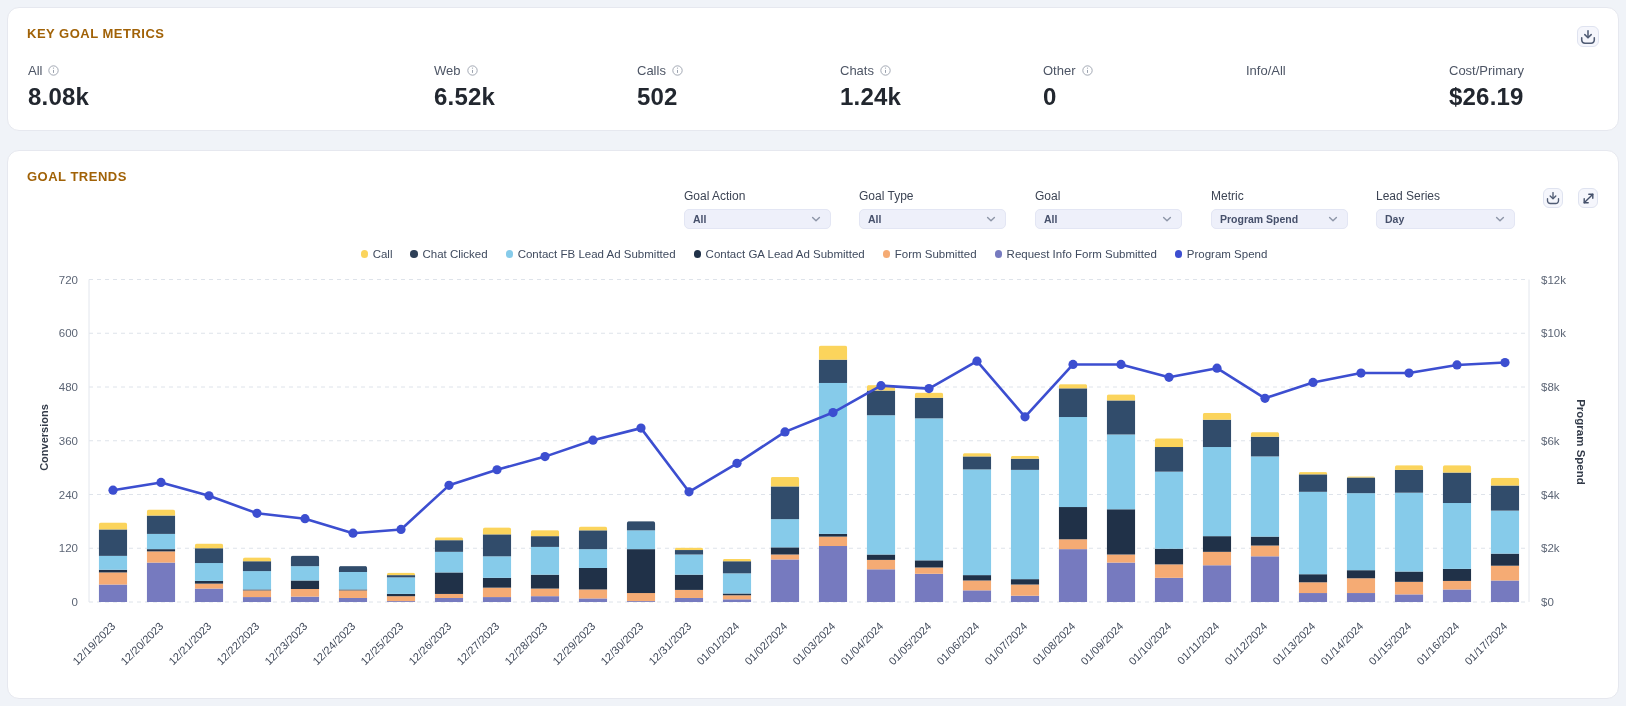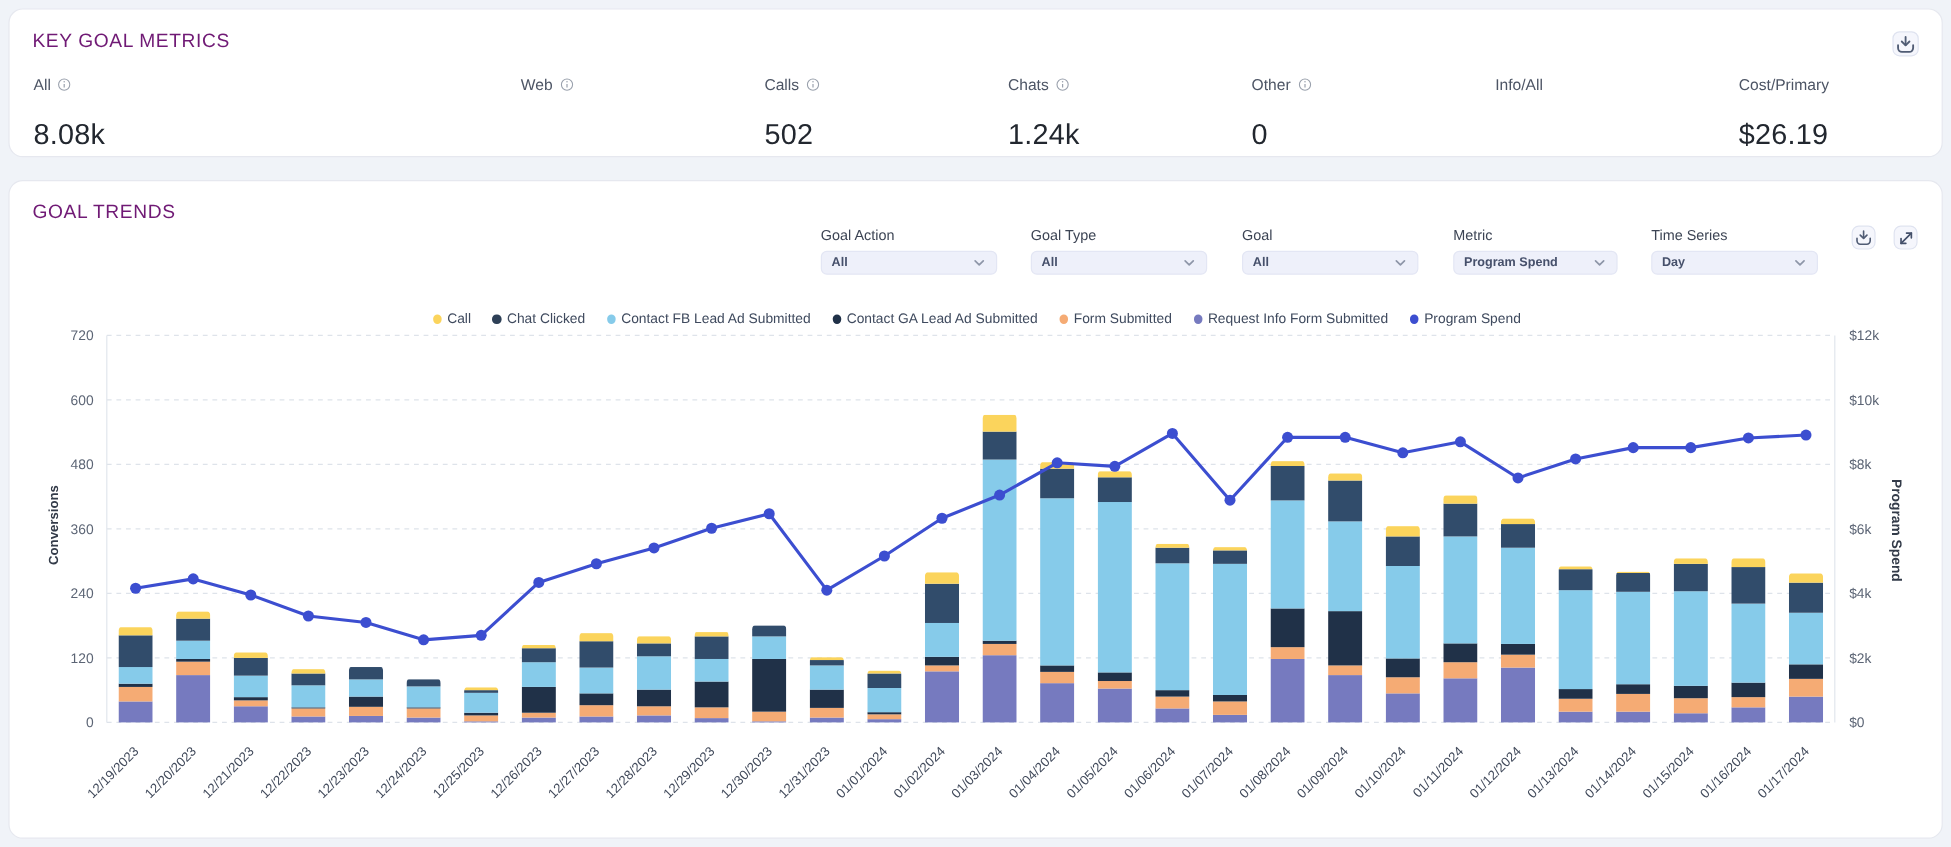--- a/index.html
+++ b/index.html
@@ -1,48 +1,49 @@
 <!DOCTYPE html>
 <html><head><meta charset="utf-8"><style>
 * { margin:0; padding:0; box-sizing:border-box; }
 html,body { width:1626px; height:706px; background:#f0f3f8; font-family:"Liberation Sans",sans-serif; overflow:hidden; }
 .card { position:absolute; background:#fff; border:1px solid #e6e8ef; border-radius:12px; }
 #card1 { left:7px; top:7px; width:1612px; height:124px; }
 #card2 { left:7px; top:150px; width:1612px; height:549px; }
-.ctitle { position:absolute; left:19px; font-size:16px; font-weight:normal; letter-spacing:.5px; color:#701a75; }
+.ctitle { position:absolute; left:19px; font-size:13px; font-weight:bold; letter-spacing:.5px; color:#a16207; }
 .mcol { position:absolute; top:55px; width:200px; }
 .mlabel { font-size:13px; color:#4d5565; display:flex; align-items:center; }
 .info { margin-left:6px; }
-.mvalue { font-size:24px; color:#22272f; margin-top:21px; font-weight:400; letter-spacing:.2px; }
+.mvalue { font-size:24px; color:#22272f; margin-top:5px; font-weight:700; letter-spacing:.2px; }
 .sqbtn { position:absolute; background:#f5f6fc; border:1px solid #dfe3f0; border-radius:6px; display:flex; align-items:center; justify-content:center; }
 .dd { position:absolute; top:17px; }
 .ddlabel { font-size:12px; color:#3c4454; margin-bottom:6px;margin-top:21px; }
 .ddbox { height:20px; background:#eef0fa; border:1px solid #e3e6f4; border-radius:5px; display:flex; align-items:center; justify-content:space-between; padding:0 8px 0 8px; }
 .ddbox span { font-size:10.5px; font-weight:bold; color:#46506b; }
 #legend { position:absolute; left:0; top:97px; width:1612px; display:flex; justify-content:center; }
-.litem { display:flex; align-items:center; font-size:11.5px; color:#3f4a5e; margin:12px 9px; }
+.litem { display:flex; align-items:center; font-size:11.5px; color:#3f4a5e; margin:0 9px; }
 .ldot { width:7.5px; height:7.5px; border-radius:50%; display:inline-block; margin-right:4.5px; }
 </style></head>
 <body>
 <div class="card" id="card1">
   <div class="ctitle" style="top:18px">KEY GOAL METRICS</div>
   <div class="mcol" style="left:20px">
       <div class="mlabel">All<svg class="info" width="11" height="11" viewBox="0 0 12 12" fill="none">
           <circle cx="6" cy="6" r="5.1" stroke="#9aa1ad" stroke-width="1"></circle>
           <line x1="6" y1="5.4" x2="6" y2="8.6" stroke="#9aa1ad" stroke-width="1.1"></line>
           <circle cx="6" cy="3.4" r="0.7" fill="#9aa1ad"></circle>
         </svg></div>
       <div class="mvalue">8.08k</div>
     </div>
     <div class="mcol" style="left:426px">
       <div class="mlabel">Web<svg class="info" width="11" height="11" viewBox="0 0 12 12" fill="none">
           <circle cx="6" cy="6" r="5.1" stroke="#9aa1ad" stroke-width="1"></circle>
           <line x1="6" y1="5.4" x2="6" y2="8.6" stroke="#9aa1ad" stroke-width="1.1"></line>
           <circle cx="6" cy="3.4" r="0.7" fill="#9aa1ad"></circle>
         </svg></div>
+      <div class="mvalue">6.52k</div>
     </div>
     <div class="mcol" style="left:629px">
       <div class="mlabel">Calls<svg class="info" width="11" height="11" viewBox="0 0 12 12" fill="none">
           <circle cx="6" cy="6" r="5.1" stroke="#9aa1ad" stroke-width="1"></circle>
           <line x1="6" y1="5.4" x2="6" y2="8.6" stroke="#9aa1ad" stroke-width="1.1"></line>
           <circle cx="6" cy="3.4" r="0.7" fill="#9aa1ad"></circle>
         </svg></div>
       <div class="mvalue">502</div>
     </div>
     <div class="mcol" style="left:832px">
@@ -108,21 +109,21 @@
     <div class="dd" style="left:1203px;width:137px">
 <div class="ddlabel">Metric</div>
 <div class="ddbox">
         <span>Program Spend</span>
         <svg width="12" height="12" viewBox="0 0 12 12" fill="none" stroke="#8e96a8" stroke-width="1.4" stroke-linecap="round" stroke-linejoin="round">
           <path d="M2.6 4.4 L6 7.8 L9.4 4.4"></path>
         </svg>
       </div>
     </div>
     <div class="dd" style="left:1368px;width:139px">
-<div class="ddlabel">Time Series</div>
+<div class="ddlabel">Lead Series</div>
 <div class="ddbox">
         <span>Day</span>
         <svg width="12" height="12" viewBox="0 0 12 12" fill="none" stroke="#8e96a8" stroke-width="1.4" stroke-linecap="round" stroke-linejoin="round">
           <path d="M2.6 4.4 L6 7.8 L9.4 4.4"></path>
         </svg>
       </div>
     </div>
   <div class="sqbtn" style="left:1535px;top:37px;width:20px;height:20px">
       <svg width="14" height="14" viewBox="0 0 14 14" fill="none" stroke="#505c74" stroke-width="1.35" stroke-linecap="round" stroke-linejoin="round">
         <path d="M7 1.6 v5.8"></path>

